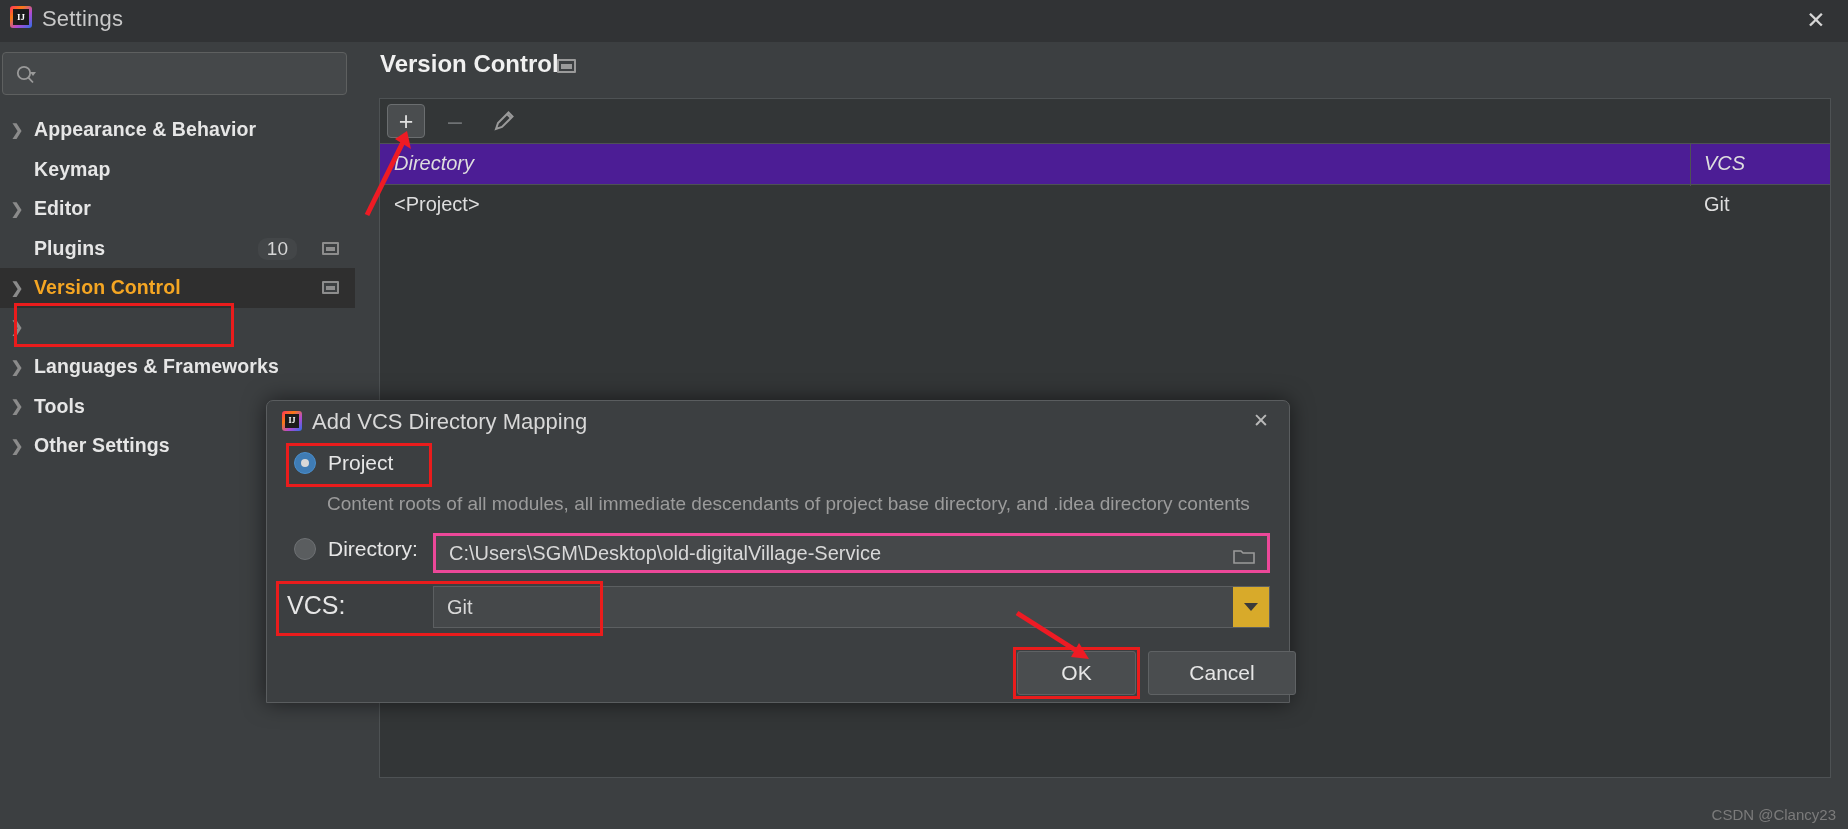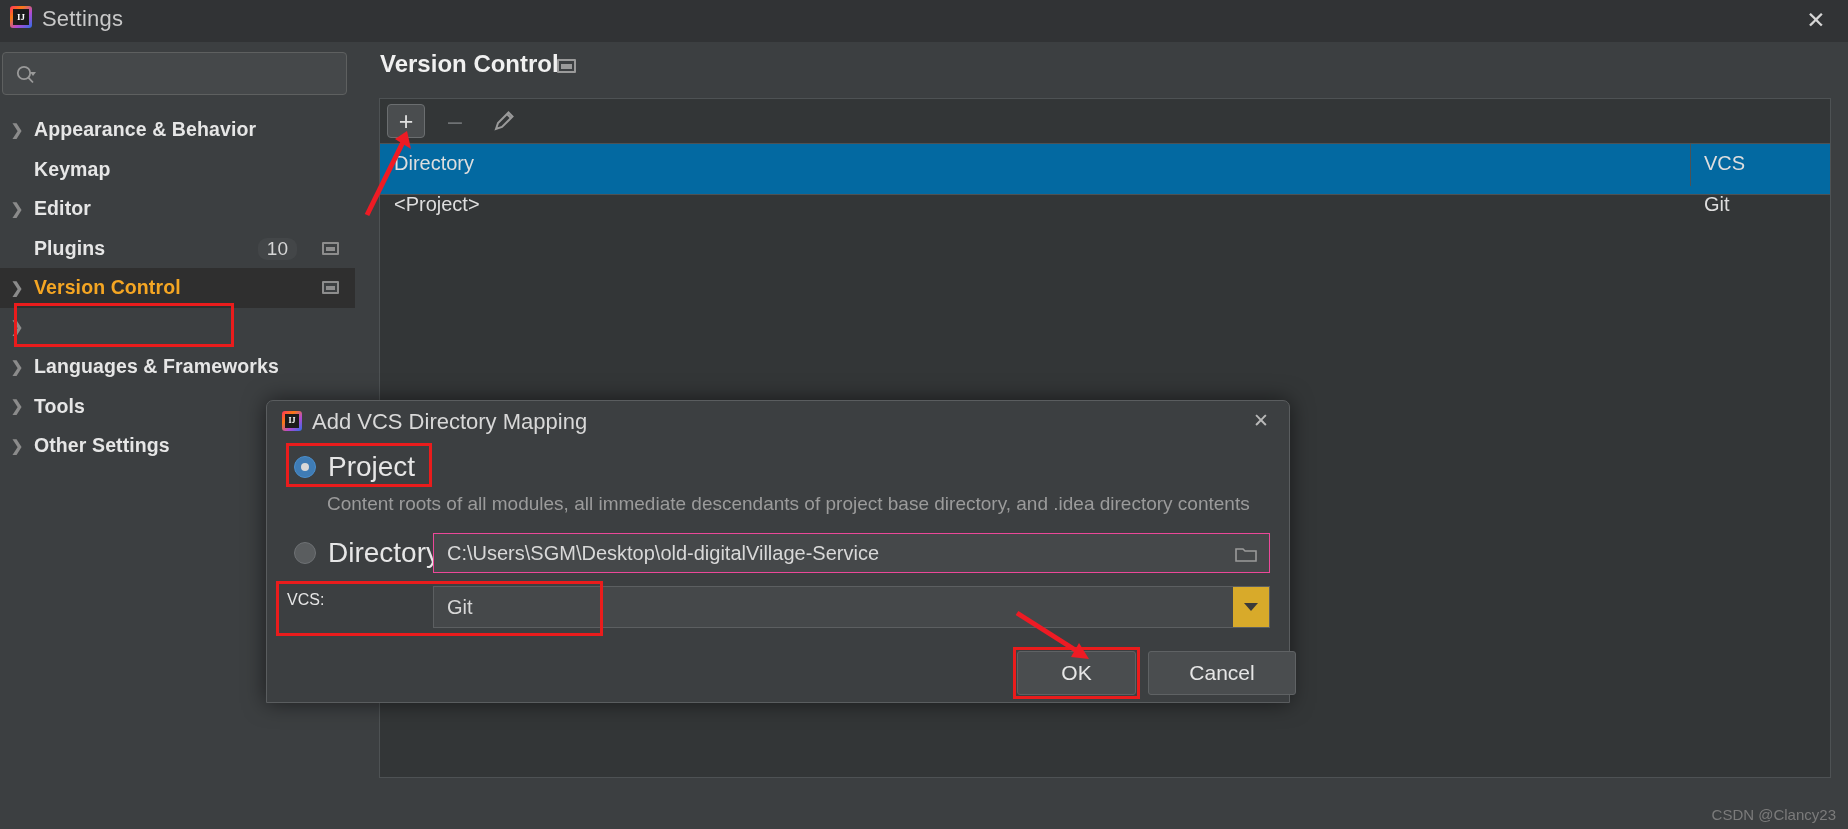--- a/index.html
+++ b/index.html
@@ -109,22 +109,22 @@
   .tb-btn {
     position: absolute; top: 5px; width: 38px; height: 34px;
     display: flex; align-items: center; justify-content: center;
     color: #b9b9b9; font-size: 25px; cursor: pointer;
   }
   .tb-plus { left: 7px; background: #4a4d4f; border: 1px solid #6b6e70; border-radius: 4px; color: #e0e0e0; }
   .tb-minus { left: 56px; color: #6f7274; cursor: default; }
   .tb-edit { left: 105px; }
 
   .tbl-head {
-    position: absolute; left: 0; top: 44px; width: 100%; height: 52px;
-    background: #0369a1; border-top: 1px solid #4e5254; border-bottom: 1px solid #4e5254;
+    position: absolute; left: 0; top: 44px; width: 100%; height: 42px;
+    background: #4c1d95; border-top: 1px solid #4e5254; border-bottom: 1px solid #4e5254; font-style: italic;
   }
   .tbl-head .h-dir { position: absolute; left: 14px; top: 8px; font-size: 20px; color: #dedede; }
   .tbl-head .h-vcs { position: absolute; left: 1324px; top: 8px; font-size: 20px; color: #dedede; }
   .col-sep { position: absolute; left: 1310px; top: 0; width: 1px; height: 42px; background: #4e5254; }
 
   .tbl-row {
     position: absolute; left: 0; top: 86px; width: 100%; height: 44px; cursor: pointer;
   }
   .tbl-row .c-dir { position: absolute; left: 14px; top: 8px; font-size: 20px; color: #dedede; }
   .tbl-row .c-vcs { position: absolute; left: 1324px; top: 8px; font-size: 20px; color: #dedede; }
@@ -156,25 +156,25 @@
   .radio {
     width: 22px; height: 22px; border-radius: 50%;
     background: #5a5d5f; border: 1px solid #6e7174; position: relative;
     flex: 0 0 22px;
   }
   .radio.checked { background: #3f7cb5; border-color: #4a8ecb; }
   .radio.checked::after {
     content: ""; position: absolute; left: 6px; top: 6px; width: 8px; height: 8px;
     border-radius: 50%; background: #d8d8d8;
   }
-  .radio-label { margin-left: 12px; font-size: 28px; color: #e6e6e6; }
+  .radio-label { margin-left: 12px; font-size: 21px; color: #e6e6e6; }
   .help-text { position: absolute; font-size: 19px; color: #9b9b9b; white-space: nowrap; }
 
   .txt-field {
-    position: absolute; background: #45484a; border: 1px solid #ec4899;
+    position: absolute; background: #45484a; border: 3px solid #ec4899;
     display: flex; align-items: center;
   }
   .txt-field .val { margin-left: 13px; font-size: 20px; color: #d8d8d8; }
   .browse-icon {
     position: absolute; right: 12px; top: 11px; width: 22px; height: 17px;
   }
 
   .combo {
     position: absolute; background: #45484a; border: 1px solid #5c5f61;
     display: flex; align-items: center;
@@ -182,21 +182,21 @@
   .combo .val { margin-left: 13px; font-size: 20px; color: #d8d8d8; }
   .combo-arrow {
     position: absolute; right: 0; top: 0; width: 36px; height: 100%;
     background: #d8aa2a; display: flex; align-items: center; justify-content: center;
     cursor: pointer;
   }
   .combo-arrow .tri {
     width: 0; height: 0; border-left: 7px solid transparent;
     border-right: 7px solid transparent; border-top: 8px solid #3a3a3a;
   }
-  .field-label { position: absolute; font-size: 16px; color: #e6e6e6; }
+  .field-label { position: absolute; font-size: 25px; color: #e6e6e6; }
 
   .dlg-btn {
     position: absolute; height: 44px; border: 1px solid #5f6264; background: #4a4d4f;
     color: #e6e6e6; font-size: 21px; display: flex; align-items: center;
     justify-content: center; border-radius: 3px; cursor: pointer;
   }
 
   
   .anno-arrow { position: absolute; pointer-events: none; }
   .watermark {

